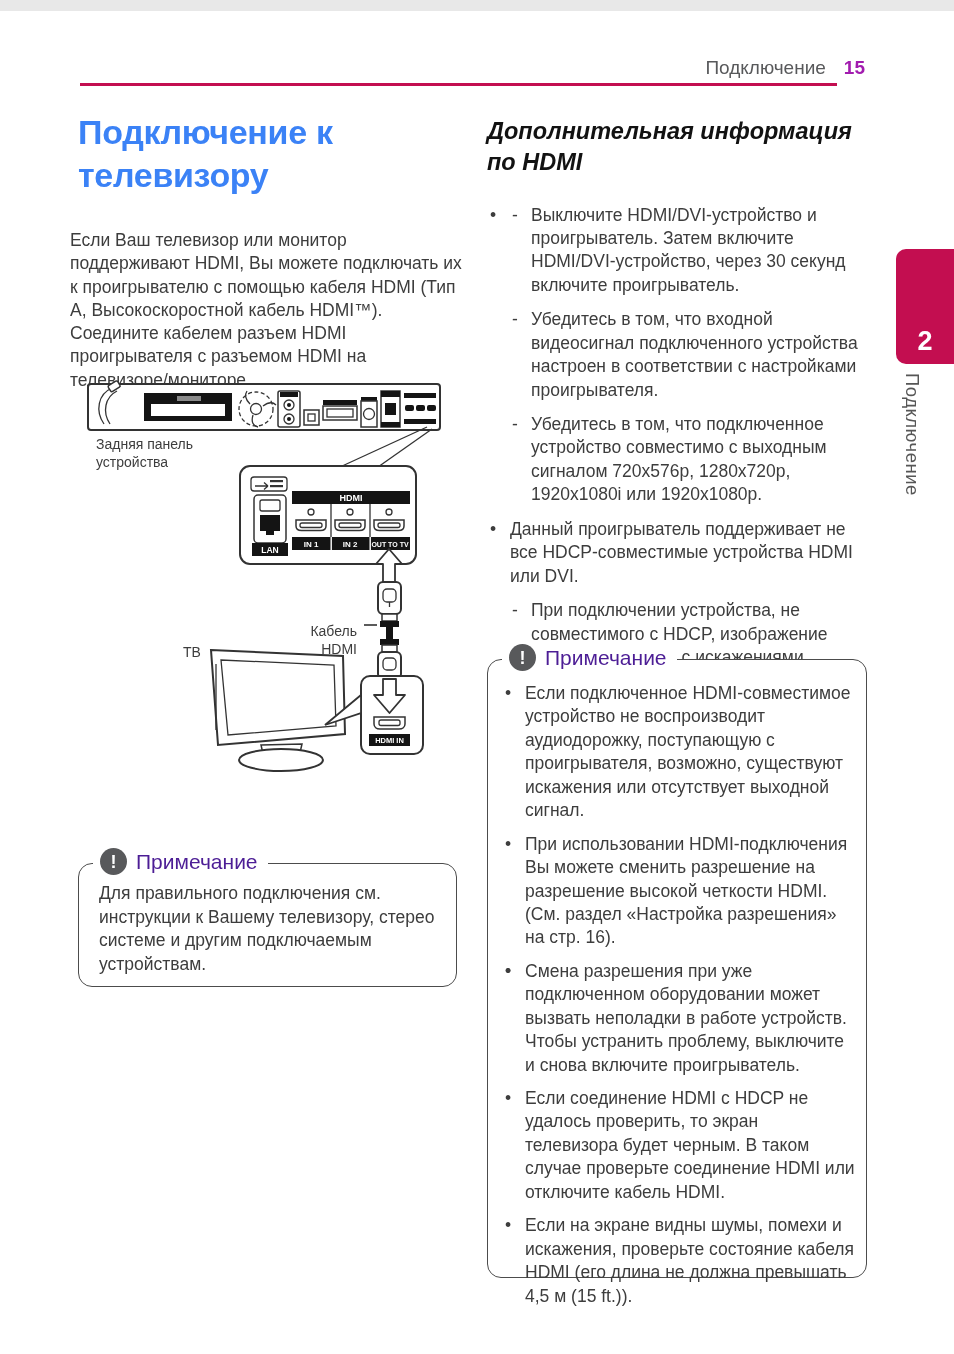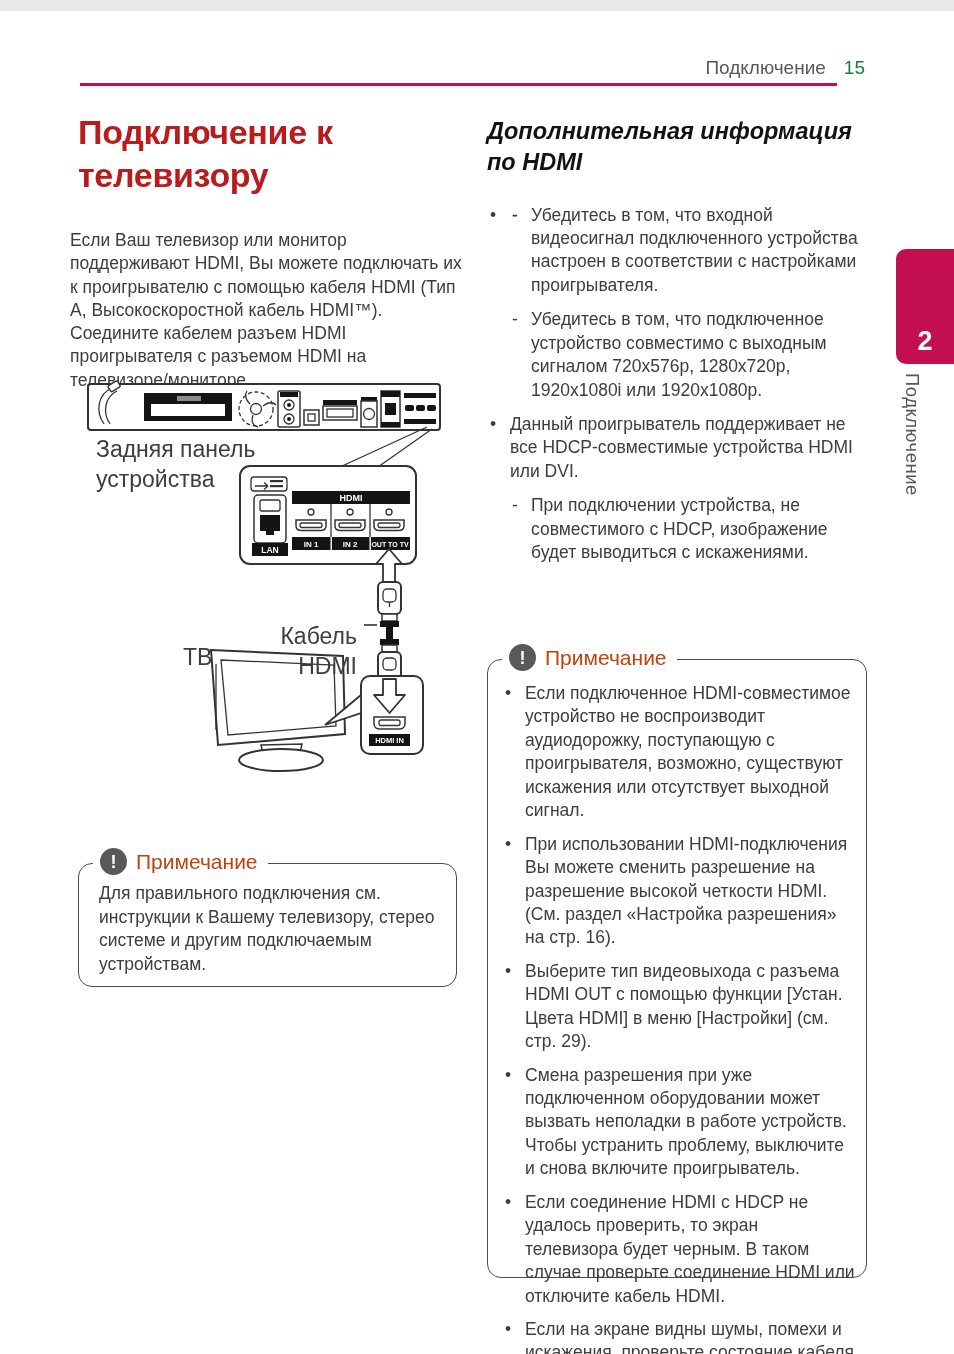--- a/index.html
+++ b/index.html
@@ -5,37 +5,37 @@
   html,body{margin:0;padding:0;background:#e8e8e8;}
   .page{
     position:relative;width:954px;height:1354px;background:#ffffff;
     font-family:"Liberation Sans",sans-serif;color:#3d3d3d;overflow:hidden;
     margin:11px auto;
   }
   .abs{position:absolute;}
   
   .hdr{top:46px;left:487px;width:378px;display:flex;justify-content:flex-end;align-items:baseline;gap:18px;font-size:19px;}
   .hdr .sec{color:#58595b;}
-  .hdr .pg{color:#15803d;font-weight:400;}
+  .hdr .pg{color:#a21caf;font-weight:700;}
   .rule{top:72px;left:80px;width:757px;height:3px;}
   
   .h1{top:100px;left:78px;width:390px;font-size:34px;line-height:1.27;font-weight:700;letter-spacing:-0.3px;}
   .intro{top:218px;left:70px;width:398px;font-size:17.5px;line-height:1.33;}
-  .lbl{font-size:23px;line-height:1.3;color:#3d3d3d;}
+  .lbl{font-size:14px;line-height:1.3;color:#3d3d3d;}
   .backlabel{top:424px;left:96px;width:160px;}
   .cablelabel{top:611px;left:232px;width:125px;text-align:right;white-space:pre-line;}
   .tvlabel{top:632px;left:183px;}
   .switch{top:768px;left:78px;width:398px;font-size:17.5px;line-height:1.33;}
   
   .note{border:1.7px solid #4c4c4c;border-radius:14px;background:#fff;}
   .note-l{top:852px;left:78px;width:377px;height:122px;}
   .note-r{top:648px;left:487px;width:378px;height:617px;}
   .note-title{position:absolute;top:-16px;left:14px;display:flex;align-items:center;gap:9px;background:#fff;padding:0 10px 0 7px;}
   .note-icon{width:27px;height:27px;border-radius:50%;background:#58595b;color:#fff;display:flex;align-items:center;justify-content:center;font-size:18px;font-weight:700;line-height:1;}
-  .note-word{font-size:21px;color:#c2410c;}
+  .note-word{font-size:21px;color:#4c1d95;}
   .note-body{padding:18px 12px 10px 20px;font-size:17.5px;line-height:1.35;}
   .note-body-r{padding:22px 10px 10px 14px;font-size:17.5px;line-height:1.31;}
   
   .rcol{top:105px;left:487px;width:380px;}
   .h2{font-size:23.5px;font-weight:700;color:#121212;line-height:1.33;margin:0 0 25px 0;font-style:italic;}
   .b1{position:relative;padding-left:23px;margin-bottom:11px;font-size:17.5px;line-height:1.34;}
   .b1>.mk{position:absolute;left:3px;top:0;}
   .b2{position:relative;margin-left:23px;padding-left:21px;margin-bottom:11px;font-size:17.5px;line-height:1.34;}
   .b2>.mk{position:absolute;left:2px;top:0;}
   .nb{margin-bottom:10px;}
@@ -54,21 +54,21 @@
 <body>
 
 <div class="page">
 
   <div class="abs hdr">
     <span class="sec">Подключение</span>
     <span class="pg">15</span>
   </div>
   <div class="abs rule" style="background: rgb(195, 14, 80);"></div>
 
-  <div class="abs h1" style="color: #b91c1c;">Подключение к телевизору</div>
+  <div class="abs h1" style="color: #3b82f6;">Подключение к телевизору</div>
   <div class="abs intro">Если Ваш телевизор или монитор поддерживают HDMI, Вы можете подключать их к проигрывателю с помощью кабеля HDMI (Тип А, Высокоскоростной кабель HDMI™). Соедините кабелем разъем HDMI проигрывателя с разъемом HDMI на телевизоре/мониторе.</div>
 
   <svg class="abs diag" width="380" height="400" viewBox="0 0 380 400">
 
     <g>
       <rect x="10" y="5" width="352" height="46" rx="3" class="ln"></rect>
       <g>
         <path d="M26,45 C17,32 20,15 34,9" class="lnt"></path>
         <path d="M32,45 C24,33 27,18 39,12" class="lnt"></path>
         <rect x="31" y="4" width="11" height="7" rx="1.5" class="ln15" transform="rotate(-32 36 8)"></rect>
@@ -202,36 +202,36 @@
     <div class="note-title">
       <span class="note-icon">!</span>
       <span class="note-word">Примечание</span>
     </div>
     <div class="note-body">Для правильного подключения см. инструкции к Вашему телевизору, стерео системе и другим подключаемым устройствам.</div>
   </div>
 
   <div class="abs rcol">
     <h2 class="h2">Дополнительная информация по HDMI</h2>
     <div class="b1"><span class="mk">•</span></div>
-    <div class="b2"><span class="mk">-</span></div>
+    <div class="b2"><span class="mk">-</span><span>Выключите HDMI/DVI-устройство и проигрыватель. Затем включите HDMI/DVI-устройство, через 30 секунд включите проигрыватель.</span></div>
     <div class="b2"><span class="mk">-</span><span>Убедитесь в том, что входной видеосигнал подключенного устройства настроен в соответствии с настройками проигрывателя.</span></div>
     <div class="b2"><span class="mk">-</span><span>Убедитесь в том, что подключенное устройство совместимо с выходным сигналом 720x576p, 1280x720p, 1920x1080i или 1920x1080p.</span></div>
     <div class="b1"><span class="mk">•</span><span>Данный проигрыватель поддерживает не все HDCP-совместимые устройства HDMI или DVI.</span></div>
     <div class="b2"><span class="mk">-</span><span>При подключении устройства, не совместимого с HDCP, изображение будет выводиться с искажениями.</span></div>
   </div>
 
   <div class="abs note note-r">
     <div class="note-title">
       <span class="note-icon">!</span>
       <span class="note-word">Примечание</span>
     </div>
     <div class="note-body-r">
       <div class="b1 nb"><span class="mk">•</span><span>Если подключенное HDMI-совместимое устройство не воспроизводит аудиодорожку, поступающую с проигрывателя, возможно, существуют искажения или отсутствует выходной сигнал.</span></div>
       <div class="b1 nb"><span class="mk">•</span><span>При использовании HDMI-подключения Вы можете сменить разрешение на разрешение высокой четкости HDMI. (См. раздел «Настройка разрешения» на стр. 16).</span></div>
-      <div class="b1 nb"><span class="mk">•</span><span>Выберите тип видеовыхода с разъема HDMI OUT с помощью функции [Устан. Цвета HDMI] в меню [Настройки] (см. стр. 29).</span></div>
+      <div class="b1 nb"><span class="mk">•</span></div>
       <div class="b1 nb"><span class="mk">•</span><span>Смена разрешения при уже подключенном оборудовании может вызвать неполадки в работе устройств. Чтобы устранить проблему, выключите и снова включите проигрыватель.</span></div>
       <div class="b1 nb"><span class="mk">•</span><span>Если соединение HDMI с HDCP не удалось проверить, то экран телевизора будет черным. В таком случае проверьте соединение HDMI или отключите кабель HDMI.</span></div>
       <div class="b1 nb"><span class="mk">•</span><span>Если на экране видны шумы, помехи и искажения, проверьте состояние кабеля HDMI (его длина не должна превышать 4,5 м (15 ft.)).</span></div>
     </div>
   </div>
 
   <div class="abs tab" style="background: rgb(195, 14, 80);">
     <span>2</span>
   </div>
   <div class="abs tablabel">Подключение</div>

